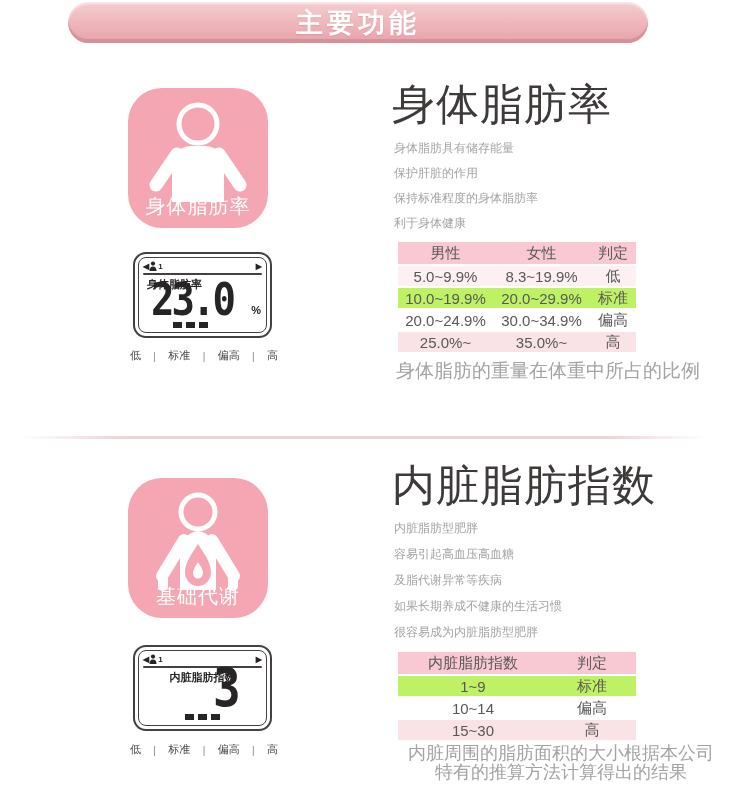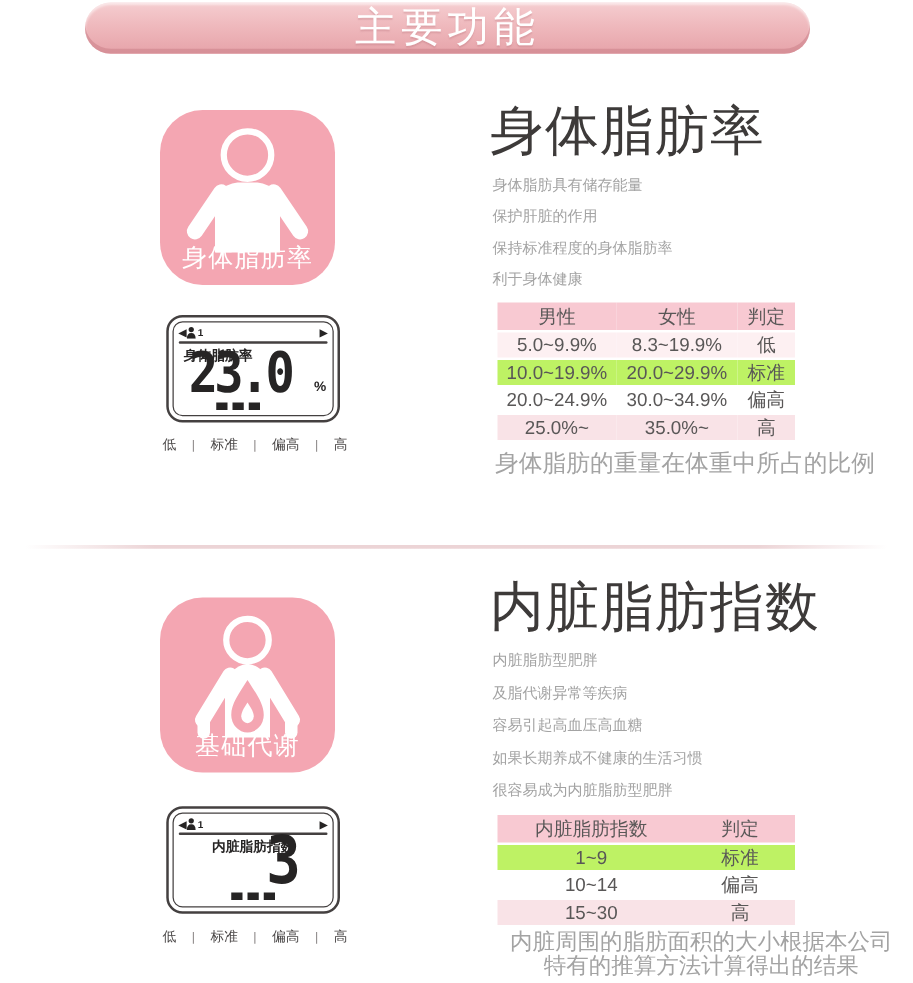--- a/index.html
+++ b/index.html
@@ -3,21 +3,21 @@
 <meta charset="utf-8">
 <style>
   html,body { margin:0; padding:0; background:#fff; font-family:"Liberation Sans", sans-serif; }
   #page { position:relative; width:730px; height:786px; background:#fff; overflow:hidden; }
 
   
   .banner { position:absolute; left:68px; top:2px; width:580px; height:41px; border-radius:21px;
     background:linear-gradient(180deg,#f5cdd0 0%,#efb9bd 45%,#e6a3a9 100%);
     box-shadow: inset 0 -4px 0 rgba(203,128,136,.55), inset 0 2px 2px rgba(255,255,255,.55);
     display:flex; align-items:center; justify-content:center; }
-  .banner-title { color:#ffffff; font-size:33px; font-weight:normal; letter-spacing:4px;
+  .banner-title { color:#ffffff; font-size:27px; font-weight:bold; letter-spacing:4px;
     text-shadow:0 1px 1px rgba(190,120,130,.35); }
 
   
   .tile { position:absolute; left:128px; width:140px; height:140px; border-radius:34px; background:#f4a6b2; }
   .tile svg { position:absolute; left:0; top:0; }
   .tile-label { position:absolute; left:0; right:0; bottom:8px; text-align:center; color:#fff;
     font-size:20px; letter-spacing:1px; }
   #tile1 { top:88px; } #tile2 { top:478px; }
 
   
@@ -187,22 +187,22 @@
       <path d="M70,66 C63,77 57,85 57,94 A13,14 0 0 0 83,94 C83,85 77,77 70,66 Z" fill="#f4a6b2"></path>
       <path d="M70,84 C66.8,89 65,92 65,95 A5,5.5 0 0 0 75,95 C75,92 73.2,89 70,84 Z" fill="#ffffff"></path>
     </svg>
     <div class="tile-label">基础代谢</div>
   </div>
 
   <h2 class="section-title" id="title2">内脏脂肪指数</h2>
 
   <div class="desc" id="desc2">
     <div>内脏脂肪型肥胖</div>
+    <div>容易引起高血压高血糖</div>
     <div>及脂代谢异常等疾病</div>
-    <div>容易引起高血压高血糖</div>
     <div>如果长期养成不健康的生活习惯</div>
     <div>很容易成为内脏脂肪型肥胖</div>
   </div>
 
   <div class="lcd" id="lcd2">
     <div class="lcd-inner">
       <div class="lcd-top">
         <span>◀</span>
         <svg width="8" height="10" viewBox="0 0 8 10">
           <circle cx="4" cy="2.6" r="2.1" fill="#262424"></circle>

